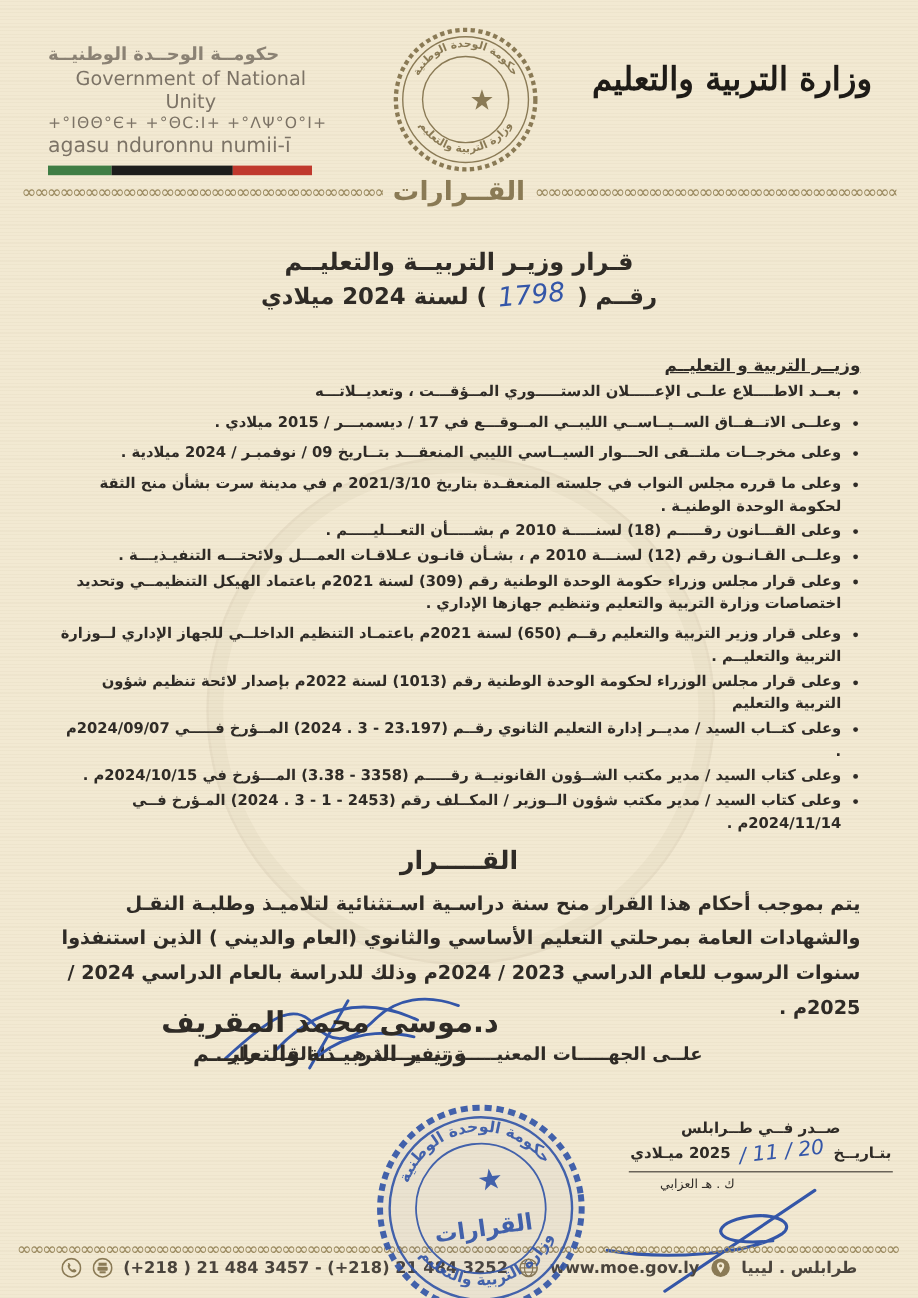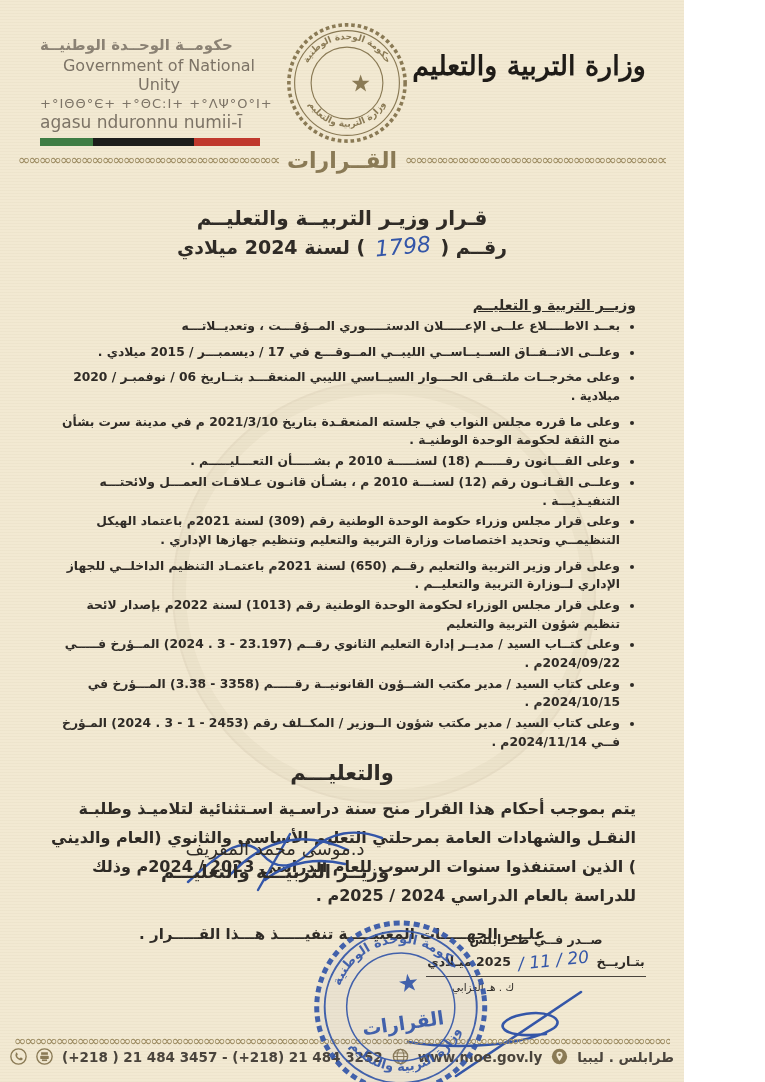--- a/index.html
+++ b/index.html
@@ -1,18 +1,18 @@
 <!DOCTYPE html>
 <html lang="ar"><head>
 <meta charset="utf-8">
 <style>
   html,body{margin:0;padding:0;}
   body{width:765px;height:1082px;overflow:hidden;
        font-family:"DejaVu Sans",sans-serif;}
-  .page{position:relative;width:684px;height:1082px;
+  .page{position:relative;width:765px;height:1082px;
         background:#f2e9d2;
         background-image:repeating-linear-gradient(0deg,rgba(120,100,60,.035) 0 1px,transparent 1px 3px);
         color:#2f2b26;}
   
   .header{position:absolute;top:36px;left:40px;right:30px;display:flex;justify-content:space-between;}
   .gnu-block{width:238px;color:#7c7366;text-align:left;}
   .gnu-ar{font-size:15px;font-weight:700;color:#8b8274;letter-spacing:1px;}
   .gnu-en{font-size:16px;margin-top:2px;text-align:center;}
   .gnu-tif{font-size:13px;margin-top:2px;letter-spacing:1px;}
   .gnu-lat{font-size:17px;margin-top:1px;}
@@ -42,26 +42,26 @@
   ul.preamble li{font-size:12.3px;font-weight:700;line-height:1.52;margin-bottom:2px;}
   ul.preamble li.gap{margin-bottom:7px;}
   .decided{font-size:21px;font-weight:700;text-align:center;margin-top:10px;}
   .article-title{font-size:16px;font-weight:700;text-align:center;margin-top:12px;}
   .article-body{font-size:16px;font-weight:700;line-height:1.8;margin-top:10px;text-align:right;}
   .article-body .lead{font-weight:800;}
   .article2-line{font-size:15px;font-weight:700;text-align:center;margin-top:14px;}
   
   .sig-block{position:absolute;top:838px;left:110px;width:330px;text-align:center;direction:rtl;}
   .sig-scribble{position:absolute;top:-18px;left:60px;}
-  .sig-name{font-size:18px;font-weight:400;position:relative;z-index:2;}
+  .sig-name{font-size:24px;font-weight:700;position:relative;z-index:2;}
   .sig-title{font-size:18px;font-weight:700;margin-top:2px;position:relative;z-index:2;}
   
   .stamp{position:absolute;top:918px;left:312px;transform:rotate(-8deg);opacity:.92;z-index:5;}
   
-  .issue-block{position:absolute;top:932px;right:38px;width:220px;text-align:center;direction:rtl;}
+  .issue-block{position:absolute;top:932px;right:21px;width:220px;text-align:center;direction:rtl;}
   .issue-line1{font-size:12.5px;font-weight:700;}
   .issue-line2{font-size:12.5px;font-weight:700;margin-top:3px;border-bottom:1.5px solid #4a443c;padding-bottom:6px;}
   .issue-line2 .handwrite{font-size:17px;transform:rotate(-6deg);}
   .issue-clerk{font-size:10.5px;font-weight:400;margin-top:4px;text-align:left;padding-left:26px;}
   .paraph{position:absolute;top:52px;left:-30px;}
   
   .footer-chain{position:absolute;top:1034px;left:14px;right:14px;}
   .footer-row{position:absolute;top:1048px;left:0;right:0;display:flex;justify-content:center;
               align-items:center;gap:9px;direction:ltr;font-size:13.5px;font-weight:700;color:#4a443c;}
   .f-icon{width:17px;height:17px;color:#8a7a55;flex:0 0 auto;display:inline-block;}
@@ -126,33 +126,33 @@
     <div class="t2">
       <span>رقــم ( </span><span class="handwrite">1798</span><span> ) لسنة 2024 ميلادي</span>
     </div>
   </div>
 
   <div class="content">
     <div class="preamble-head">وزيــر التربية و التعليــم</div>
     <ul class="preamble">
       <li class="gap">بعــد الاطــــلاع علــى الإعـــــلان الدستـــــوري المــؤقـــت ، وتعديــلاتـــه</li>
       <li class="gap">وعلــى الاتــفــاق الســيــاســي الليبــي المــوقـــع في 17 / ديسمبـــر / 2015 ميلادي .</li>
-      <li class="gap">وعلى مخرجــات ملتــقى الحـــوار السيــاسي الليبي المنعقـــد بتــاريخ 06 / نوفمبـر / 2020 ميلادية .</li>
+      <li class="gap">وعلى مخرجــات ملتــقى الحـــوار السيــاسي الليبي المنعقـــد بتــاريخ 09 / نوفمبـر / 2024 ميلادية .</li>
       <li>وعلى ما قرره مجلس النواب في جلسته المنعقـدة بتاريخ 2021/3/10 م في مدينة سرت بشأن منح الثقة لحكومة الوحدة الوطنيـة .</li>
       <li>وعلى القـــانون رقـــــم (18) لسنـــــة 2010 م بشـــــأن التعـــليـــــم .</li>
       <li>وعلــى القـانـون رقم (12) لسنـــة 2010 م ، بشـأن قانـون عـلاقـات العمـــل ولائحتـــه التنفيـذيـــة .</li>
       <li class="gap">وعلى قرار مجلس وزراء حكومة الوحدة الوطنية رقم (309) لسنة 2021م باعتماد الهيكل التنظيمــي وتحديد اختصاصات وزارة التربية والتعليم وتنظيم جهازها الإداري .</li>
       <li>وعلى قرار وزير التربية والتعليم رقــم (650) لسنة 2021م باعتمـاد التنظيم الداخلــي للجهاز الإداري لــوزارة التربية والتعليــم .</li>
       <li>وعلى قرار مجلس الوزراء لحكومة الوحدة الوطنية رقم (1013) لسنة 2022م بإصدار لائحة تنظيم شؤون التربية والتعليم</li>
-      <li>وعلى كتــاب السيد / مديــر إدارة التعليم الثانوي رقــم (23.197 - 3 . 2024) المــؤرخ فـــــي 2024/09/22م .</li>
+      <li>وعلى كتــاب السيد / مديــر إدارة التعليم الثانوي رقــم (23.197 - 3 . 2024) المــؤرخ فـــــي 2024/09/07م .</li>
       <li>وعلى كتاب السيد / مدير مكتب الشــؤون القانونيــة رقـــــم (3358 - 3.38) المـــؤرخ في 2024/10/15م .</li>
       <li>وعلى كتاب السيد / مدير مكتب شؤون الــوزير / المكــلف رقم (2453 - 1 - 3 . 2024) المـؤرخ فــي 2024/11/14م .</li>
     </ul>
 
-    <div class="decided">والتعليـــم</div>
+    <div class="decided">القـــــرار</div>
 
     <div class="article-body">
       <span class="lead">يتم</span><span> بموجب أحكام هذا القرار منح سنة دراسـية اسـتثنائية لتلاميـذ وطلبـة النقـل والشهادات العامة بمرحلتي التعليم الأساسي والثانوي  (العام والديني ) الذين استنفذوا سنوات الرسوب للعام الدراسي 2023 / 2024م وذلك للدراسة بالعام الدراسي 2024 / 2025م .</span>
     </div>
 
     <div class="article2-line">علــى الجهـــــات المعنيـــــة تنفيـــــذ هـــذا القـــــرار .</div>
   </div>
 
   <div class="sig-block">
     <div class="sig-scribble">

